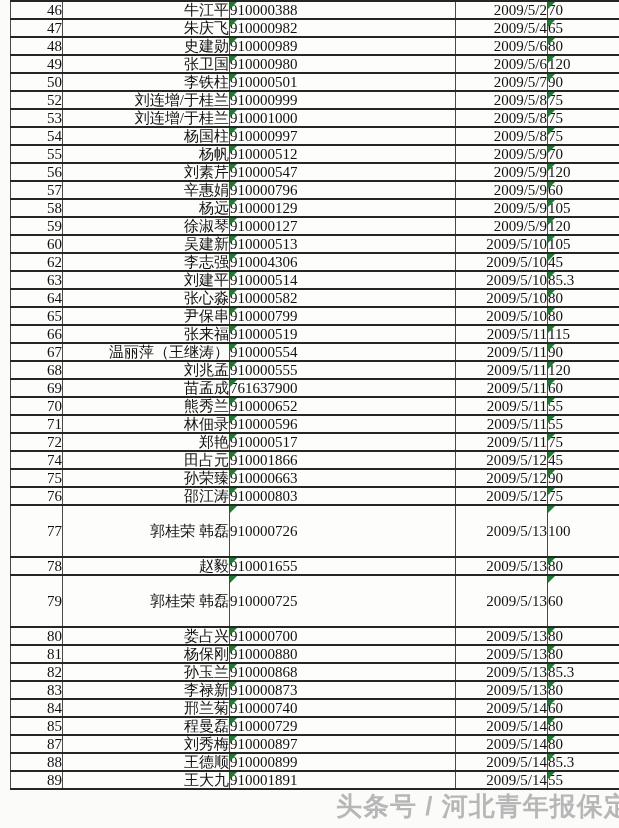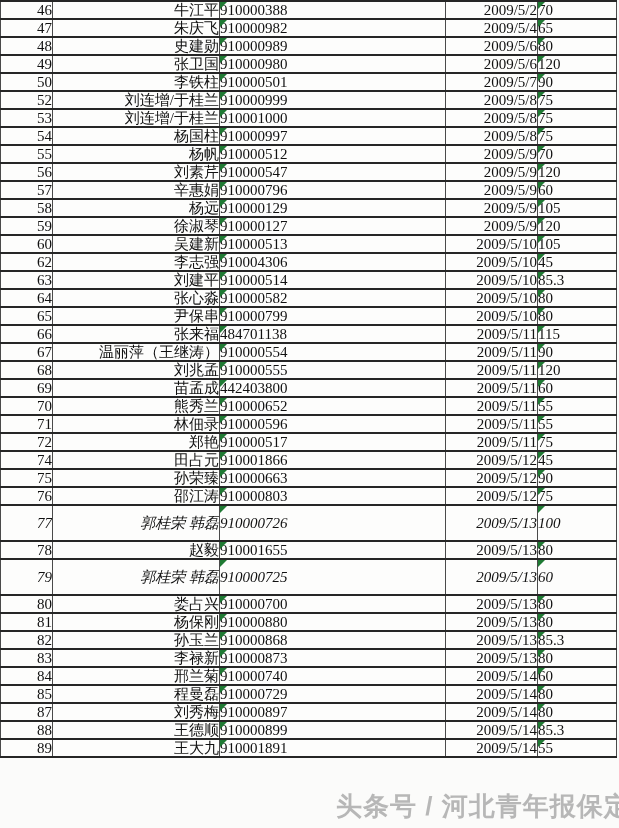--- a/index.html
+++ b/index.html
@@ -7,21 +7,21 @@
     padding: 0;
     background: #ffffff;
     font-family: "Liberation Serif", "DejaVu Serif", serif;
   }
   .screen {
     position: relative;
     width: 619px;
     height: 828px;
     overflow: hidden;
     background: #fbfbfa;
-    padding-left: 0;
+    padding-left: 10px;
     box-sizing: border-box;
   }
   table.grid {
     border-collapse: collapse;
     table-layout: fixed;
     width: 616px;
     background: #fdfdfc;
   }
   table.grid td {
     border-left: 1px solid #4a4a4a;
@@ -32,21 +32,21 @@
     height: 18px;
     box-sizing: border-box;
     font-size: 15px;
     color: #111111;
     line-height: 16px;
     vertical-align: middle;
     white-space: nowrap;
     overflow: hidden;
     position: relative;
   }
-  tr.tall td { height: 36px; font-style: italic; }
+  tr.tall td { height: 52px; }
   td.c-num  { text-align: right; padding-right: 5px; }
   td.c-name { text-align: right;  padding-left: 4px; white-space: pre-line; line-height: 17px; }
   td.c-id   { text-align: left;  padding-left: 7px; }
   td.c-date { text-align: right; padding-right: 3px; }
   td.c-amt  { text-align: left;  padding-left: 5px; border-right: none; }
   .tri {
     position: absolute;
     top: 0;
     left: 0;
     width: 0;
@@ -224,21 +224,21 @@
     <td class="c-num">65</td>
     <td class="c-name">尹保串</td>
     <td class="c-id"><span class="tri"></span><span>910000799</span></td>
     <td class="c-date"><span>2009/5/10</span></td>
     <td class="c-amt"><span class="tri"></span><span>80</span></td>
   </tr>
 
   <tr>
     <td class="c-num">66</td>
     <td class="c-name">张来福</td>
-    <td class="c-id"><span class="tri"></span><span>484701138</span></td>
+    <td class="c-id"><span class="tri"></span><span>910000519</span></td>
     <td class="c-date"><span>2009/5/11</span></td>
     <td class="c-amt"><span class="tri"></span><span>115</span></td>
   </tr>
 
   <tr>
     <td class="c-num">67</td>
     <td class="c-name">温丽萍（王继涛）</td>
     <td class="c-id"><span class="tri"></span><span>910000554</span></td>
     <td class="c-date"><span>2009/5/11</span></td>
     <td class="c-amt"><span class="tri"></span><span>90</span></td>
@@ -248,21 +248,21 @@
     <td class="c-num">68</td>
     <td class="c-name">刘兆孟</td>
     <td class="c-id"><span class="tri"></span><span>910000555</span></td>
     <td class="c-date"><span>2009/5/11</span></td>
     <td class="c-amt"><span class="tri"></span><span>120</span></td>
   </tr>
 
   <tr>
     <td class="c-num">69</td>
     <td class="c-name">苗孟成</td>
-    <td class="c-id"><span class="tri"></span><span>442403800</span></td>
+    <td class="c-id"><span class="tri"></span><span>761637900</span></td>
     <td class="c-date"><span>2009/5/11</span></td>
     <td class="c-amt"><span class="tri"></span><span>60</span></td>
   </tr>
 
   <tr>
     <td class="c-num">70</td>
     <td class="c-name">熊秀兰</td>
     <td class="c-id"><span class="tri"></span><span>910000652</span></td>
     <td class="c-date"><span>2009/5/11</span></td>
     <td class="c-amt"><span class="tri"></span><span>55</span></td>

